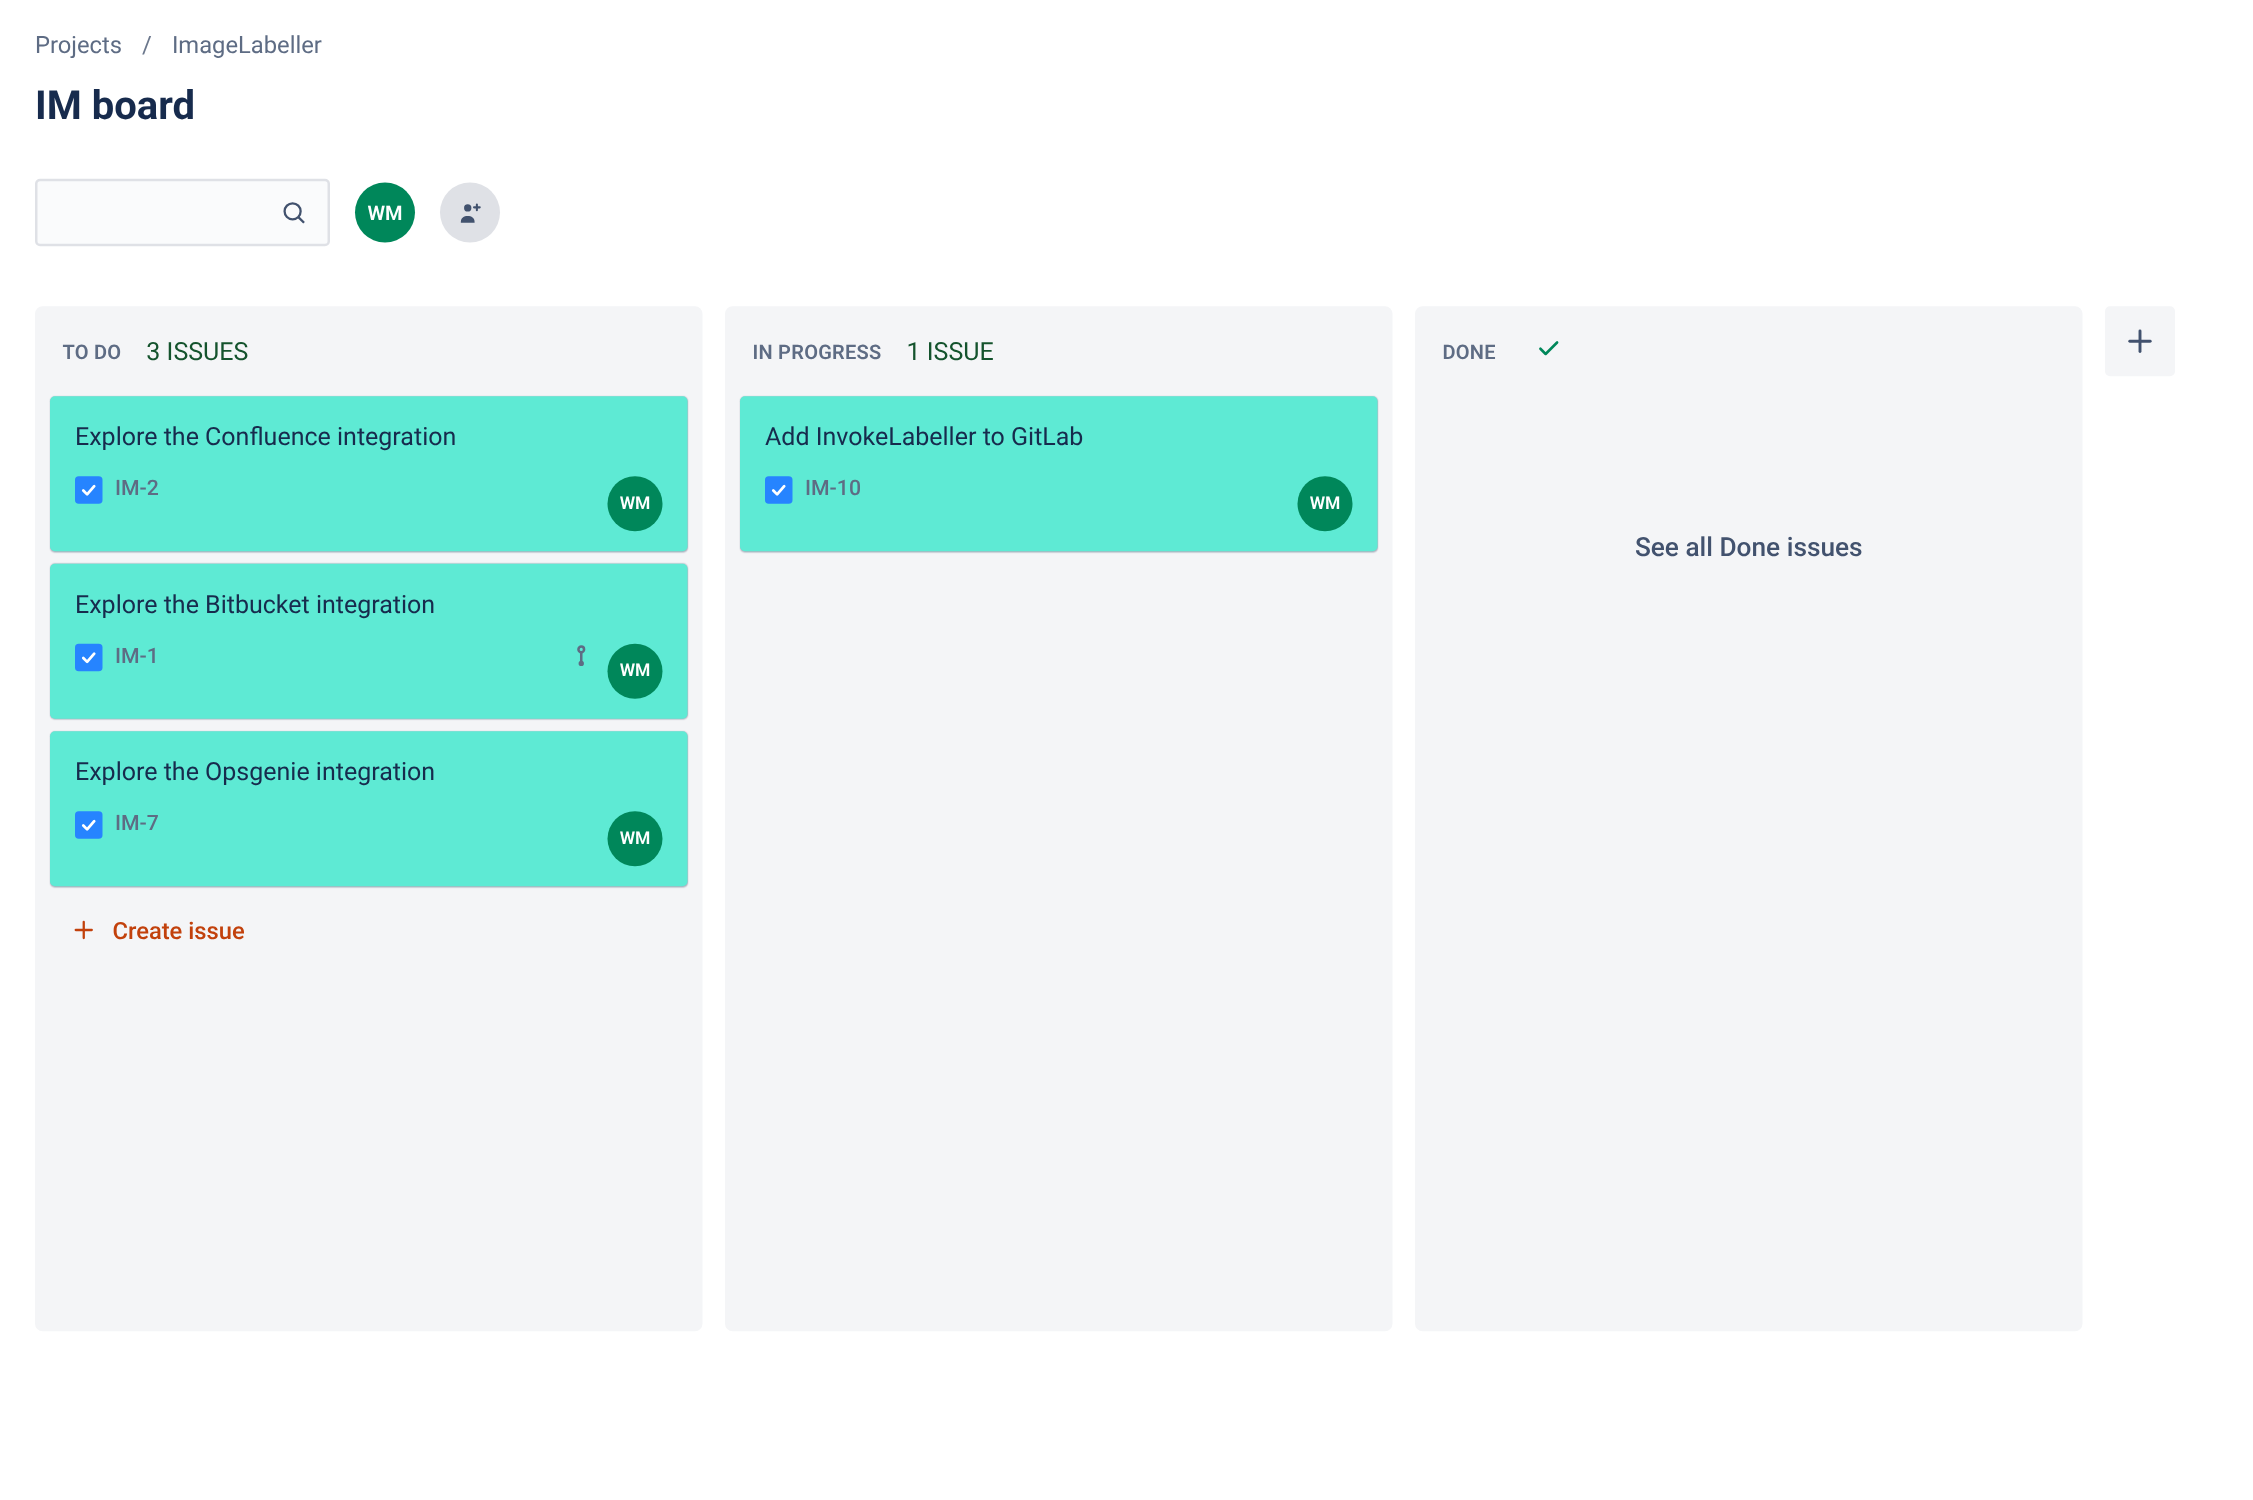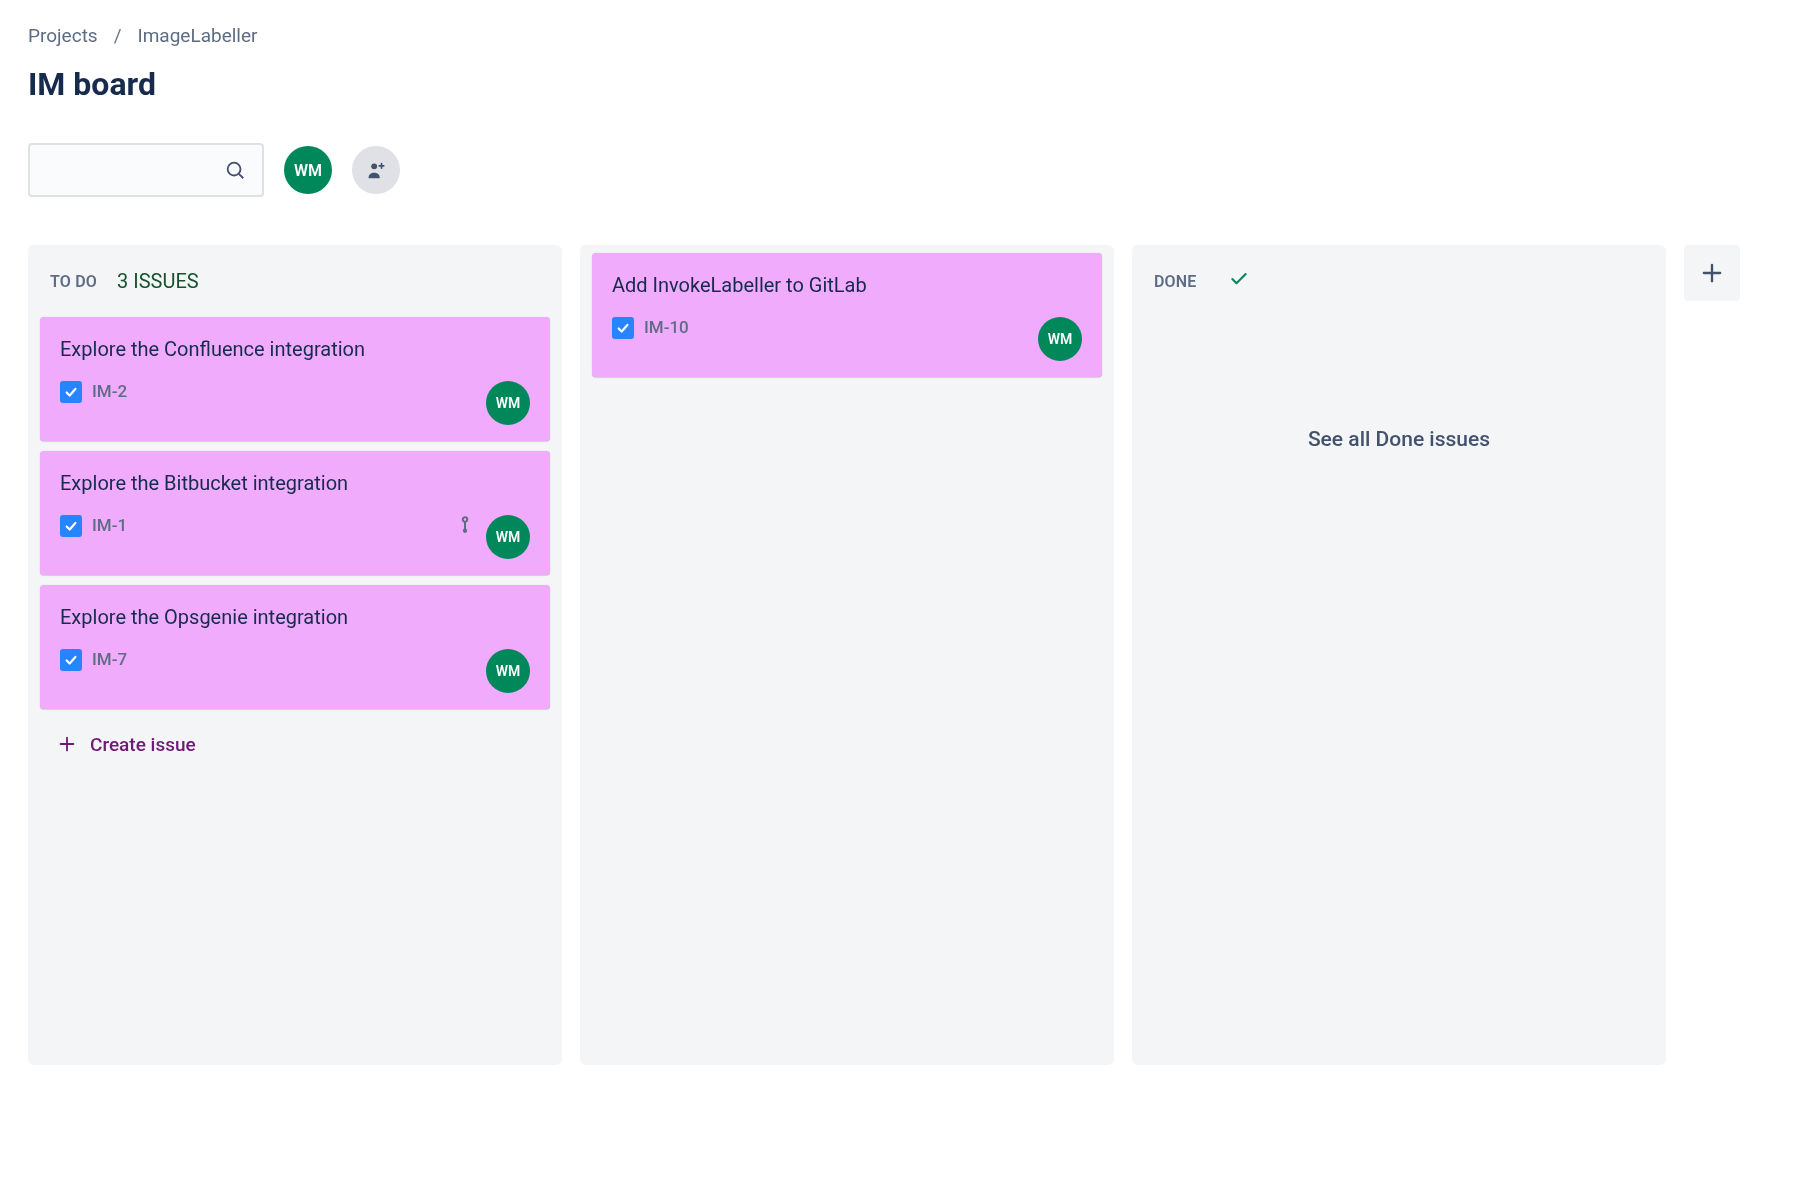--- a/index.html
+++ b/index.html
@@ -92,21 +92,21 @@
   letter-spacing: 0.2px;
   color: #5E6C84;
 }
 .col-count {
   font-size: 20px;
   font-weight: 400;
   color: #14532d;
 }
 .col-header .tick { color: #00875A; margin-left: 12px; }
 .card {
-  background: #f0abfc;
+  background: #5eead4;
   border-radius: 4px;
   box-shadow: 0 1px 1px rgba(9,30,66,0.15), 0 0 1px rgba(9,30,66,0.2);
   padding: 18px 20px 16px 20px;
   margin: 0 4px 10px 4px;
   cursor: pointer;
 }
 .card-title {
   font-size: 20px;
   color: #172B4D;
   line-height: 1.4;
@@ -131,21 +131,21 @@
 .issue-type-icon svg { width: 14px; height: 14px; color: #fff; }
 .issue-key { font-size: 17px; font-weight: 500; color: #5E6C84; }
 .spacer { flex: 1; }
 .priority-icon { margin-right: 12px; color: #5E6C84; display:flex; align-items:center; }
 .priority-icon svg { width: 18px; height: 18px; }
 .create-issue {
   display: flex;
   align-items: flex-start;
   gap: 12px;
   padding: 14px 16px;
-  color: #701a75;
+  color: #c2410c;
   font-size: 19px;
   font-weight: 500;
   cursor: pointer;
   border-radius: 4px;
   margin: 2px 4px;
 }
 .create-issue svg { width: 22px; height: 22px; }
 .done-empty {
   text-align: center;
   color: #42526E;
@@ -255,20 +255,24 @@
     <div class="create-issue">
       <svg viewBox="0 0 24 24" fill="none" stroke="currentColor" stroke-width="2" stroke-linecap="round">
           <line x1="12" y1="5" x2="12" y2="19"></line>
           <line x1="5" y1="12" x2="19" y2="12"></line>
         </svg>
       <span>Create issue</span>
     </div>
   </div>
 
   <div class="column">
+    <div class="col-header">
+      <span class="col-title">IN PROGRESS</span>
+      <span class="col-count">1 ISSUE</span>
+    </div>
 
     <div class="card">
       <div class="card-title" style="max-width:100%">Add InvokeLabeller to GitLab</div>
       <div class="card-footer">
         <span class="issue-type-icon">
             <svg viewBox="0 0 16 16" fill="none" stroke="currentColor" stroke-width="2.5" stroke-linecap="round" stroke-linejoin="round">
               <polyline points="3,8.5 6.5,12 13,4.5"></polyline>
             </svg>
           </span>
         <span class="issue-key">IM-10</span>

